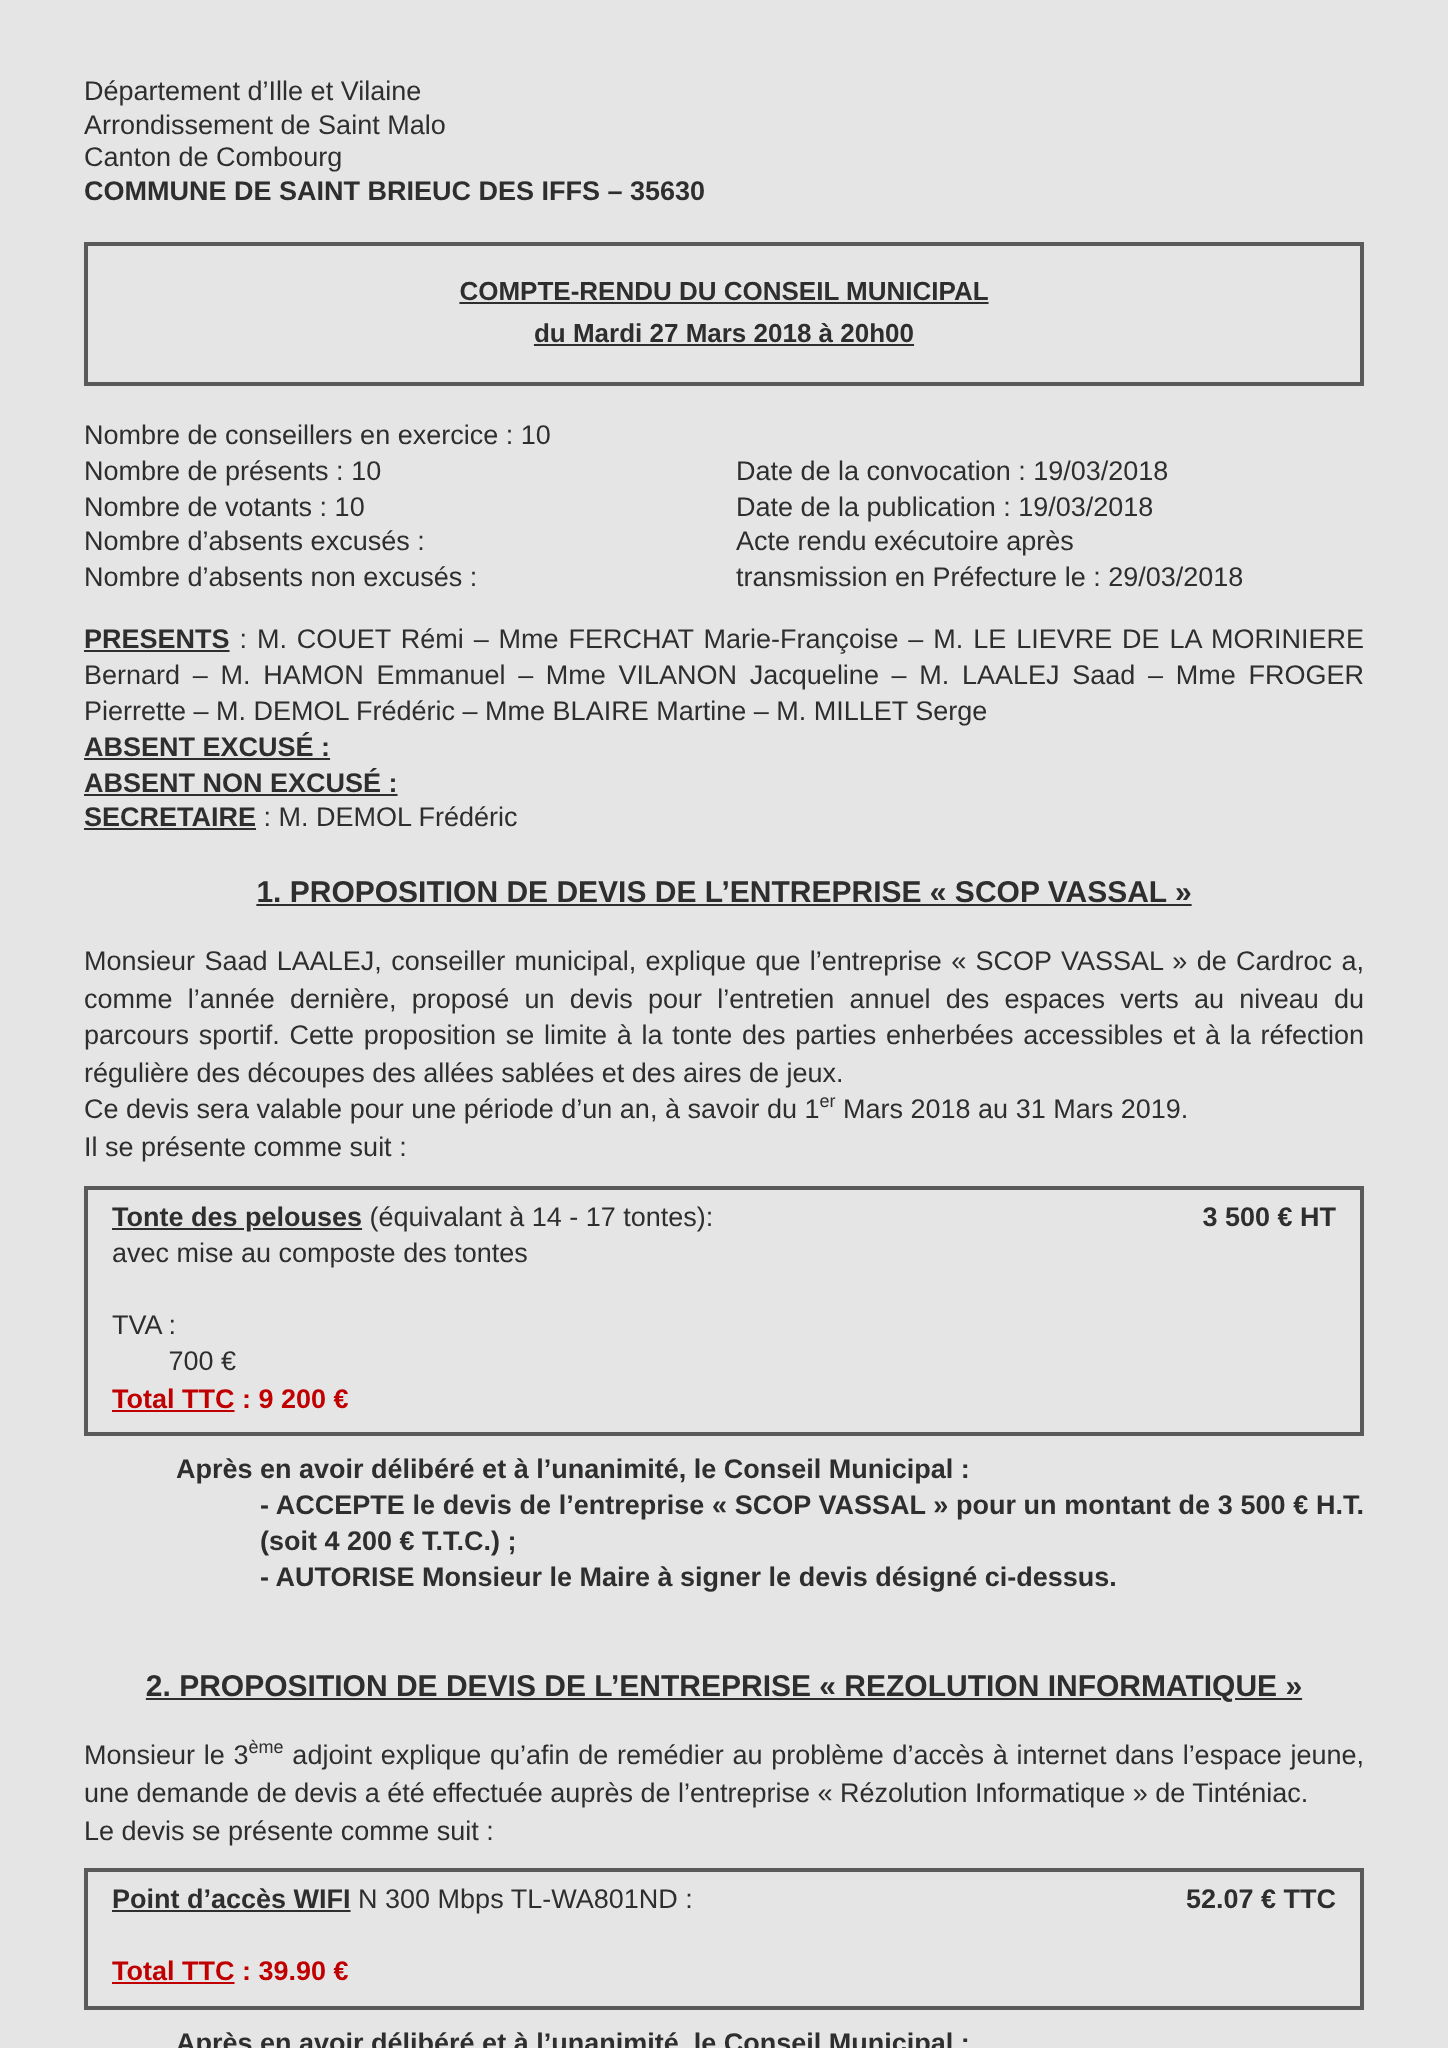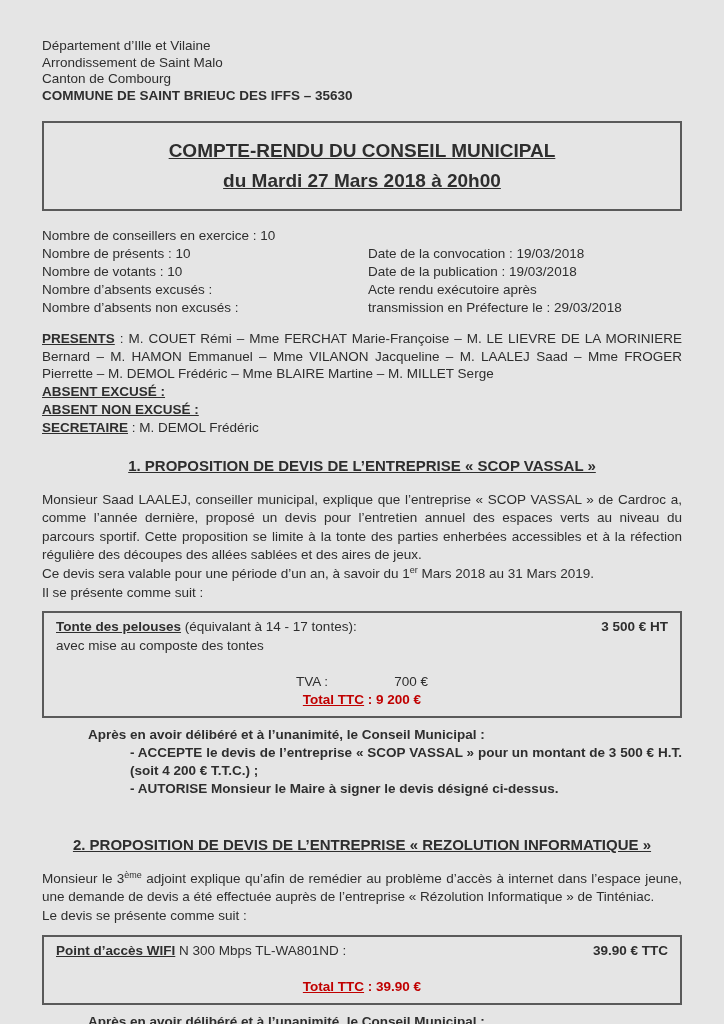--- a/index.html
+++ b/index.html
@@ -27,21 +27,21 @@
 
   .title-box {
     margin-top: 17px;
     border: 2px solid #5a5a5a;
     padding: 13px 10px 14px 10px;
     text-align: center;
   }
   .title-box .title-line {
     font-weight: bold;
     text-decoration: underline;
-    font-size: 19px;
+    font-size: 13px;
     line-height: 1.55;
   }
 
   .info-block { margin-top: 16px; }
   .info-row { display: flex; line-height: 1.18; padding: 1px 0; gap: 23px; }
   .info-left { width: 303px; flex: none; }
   .info-right { flex: 1; }
 
   .attendance { margin-top: 13px; }
   .attendance p { margin: 0; }
@@ -58,21 +58,21 @@
   .body-para { margin-top: 15px; }
   .body-para p { margin: 0; line-height: 1.38; }
 
   .quote-box {
     margin-top: 9px;
     border: 2px solid #5a5a5a;
     padding: 5px 12px 7px 12px;
   }
   .qrow { display: flex; align-items: baseline; line-height: 1.35; }
   .qrow .grow { flex: 1; }
-  .qrow-right { display: flex; justify-content: center; align-items: baseline; line-height: 1.35; }
+  .qrow-right { display: flex; justify-content: flex-start; align-items: baseline; line-height: 1.35; flex-direction: column; }
   .tva-label { margin-right: 38px; }
   .tva-value { min-width: 62px; text-align: right; }
   .spacer-row { height: 18px; }
 
   .deliberation { margin-top: 8px; font-weight: bold; }
   .deliberation .intro { margin: 0 0 0 46px; }
   .deliberation .item { margin: 0 0 0 88px; text-align: justify; line-height: 1.33; }
 </style>
 </head>
 <body>
@@ -156,21 +156,21 @@
   <div class="section-heading second">2. PROPOSITION DE DEVIS DE L’ENTREPRISE « REZOLUTION INFORMATIQUE »</div>
 
   <div class="body-para just">
     <p><span>Monsieur le 3</span><span class="sup">ème</span><span> adjoint explique qu’afin de remédier au problème d’accès à internet dans l’espace jeune, une demande de devis a été effectuée auprès de l’entreprise « Rézolution Informatique » de Tinténiac.</span></p>
     <p>Le devis se présente comme suit :</p>
   </div>
 
   <div class="quote-box">
     <div class="qrow">
       <span class="grow"><span class="b u">Point d’accès WIFI</span><span> N 300 Mbps TL-WA801ND :</span></span>
-      <span class="b">39.90 € TTC</span>
+      <span class="b">52.07 € TTC</span>
     </div>
     <div class="spacer-row"></div>
     <div class="qrow-right">
       <span class="b red"><span class="u">Total TTC</span><span> : 39.90 €</span></span>
     </div>
   </div>
 
   <div class="deliberation">
     <p class="intro">Après en avoir délibéré et à l’unanimité, le Conseil Municipal :</p>
 

